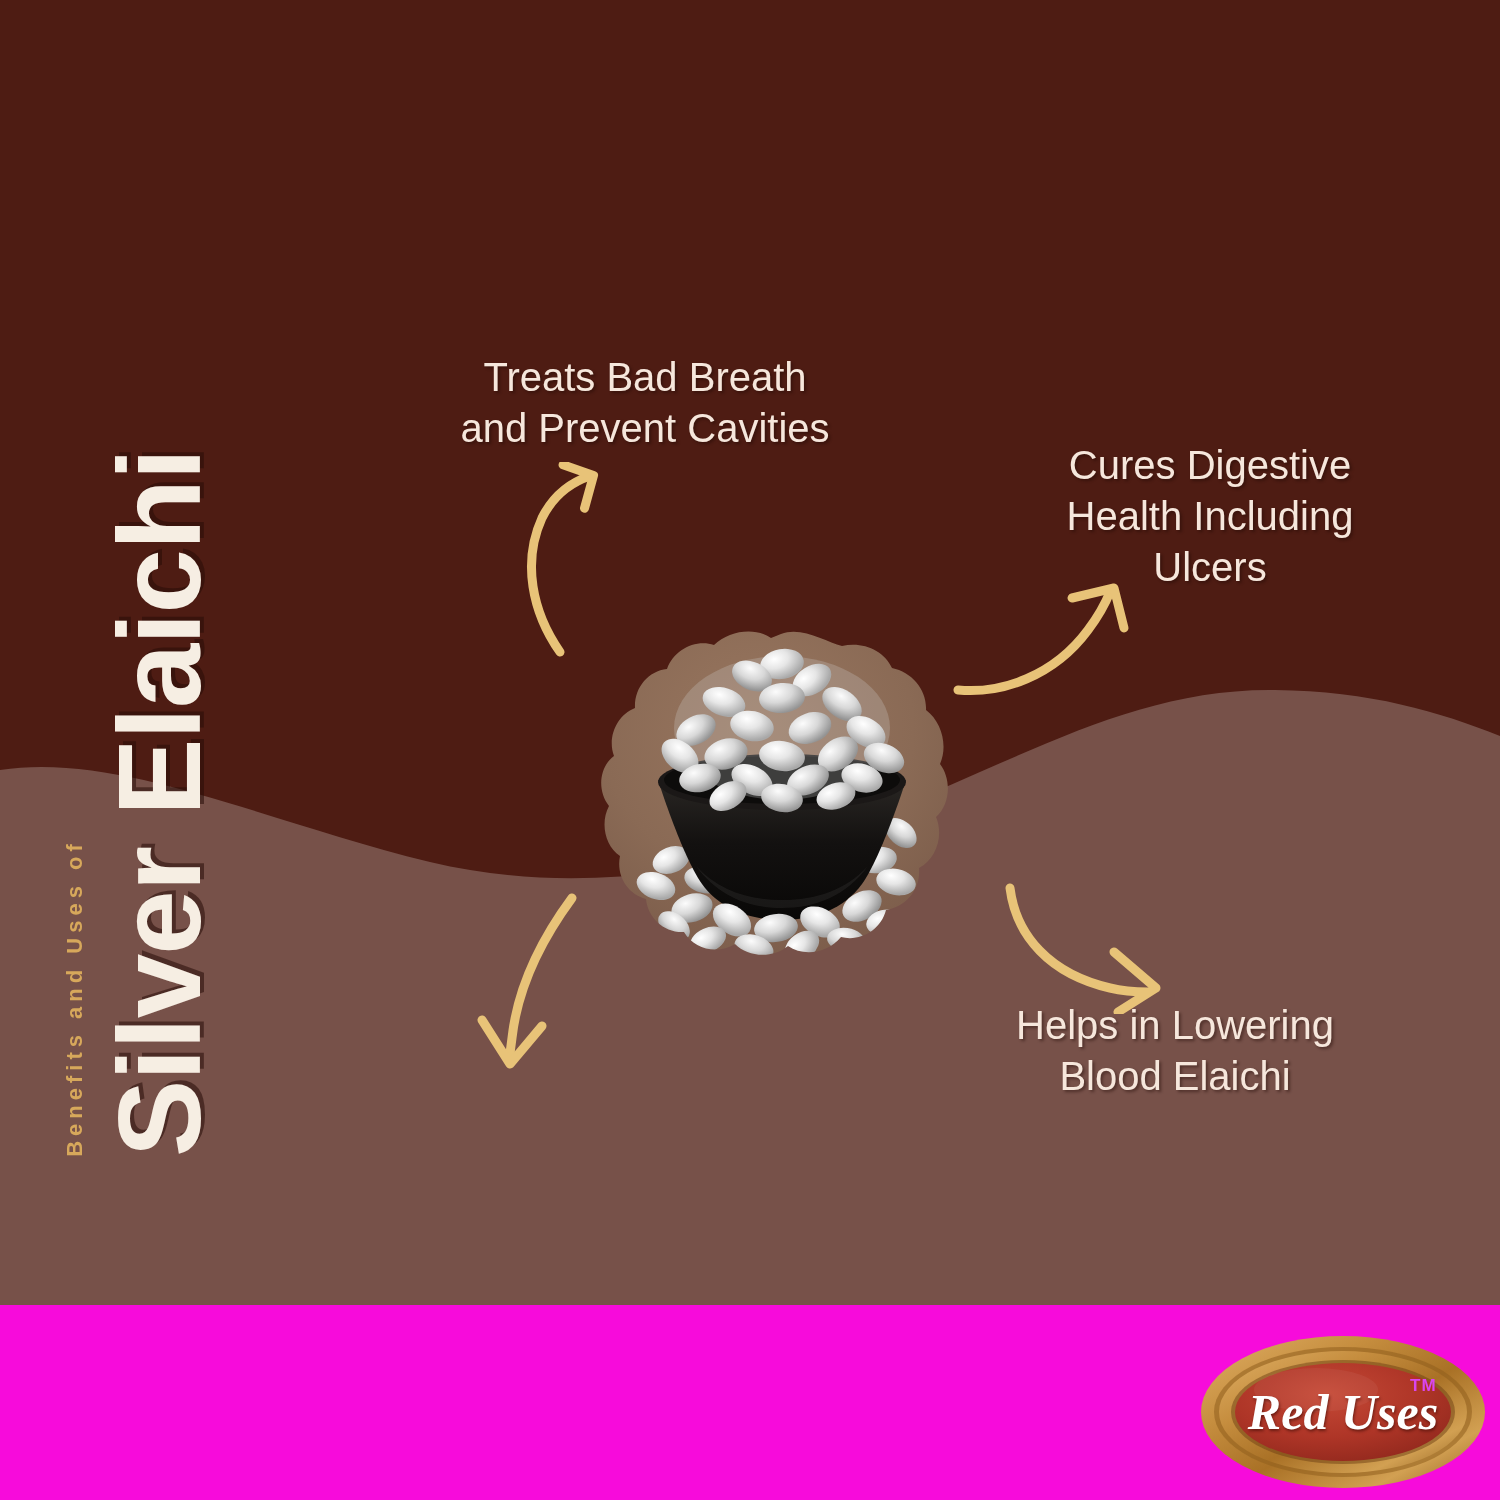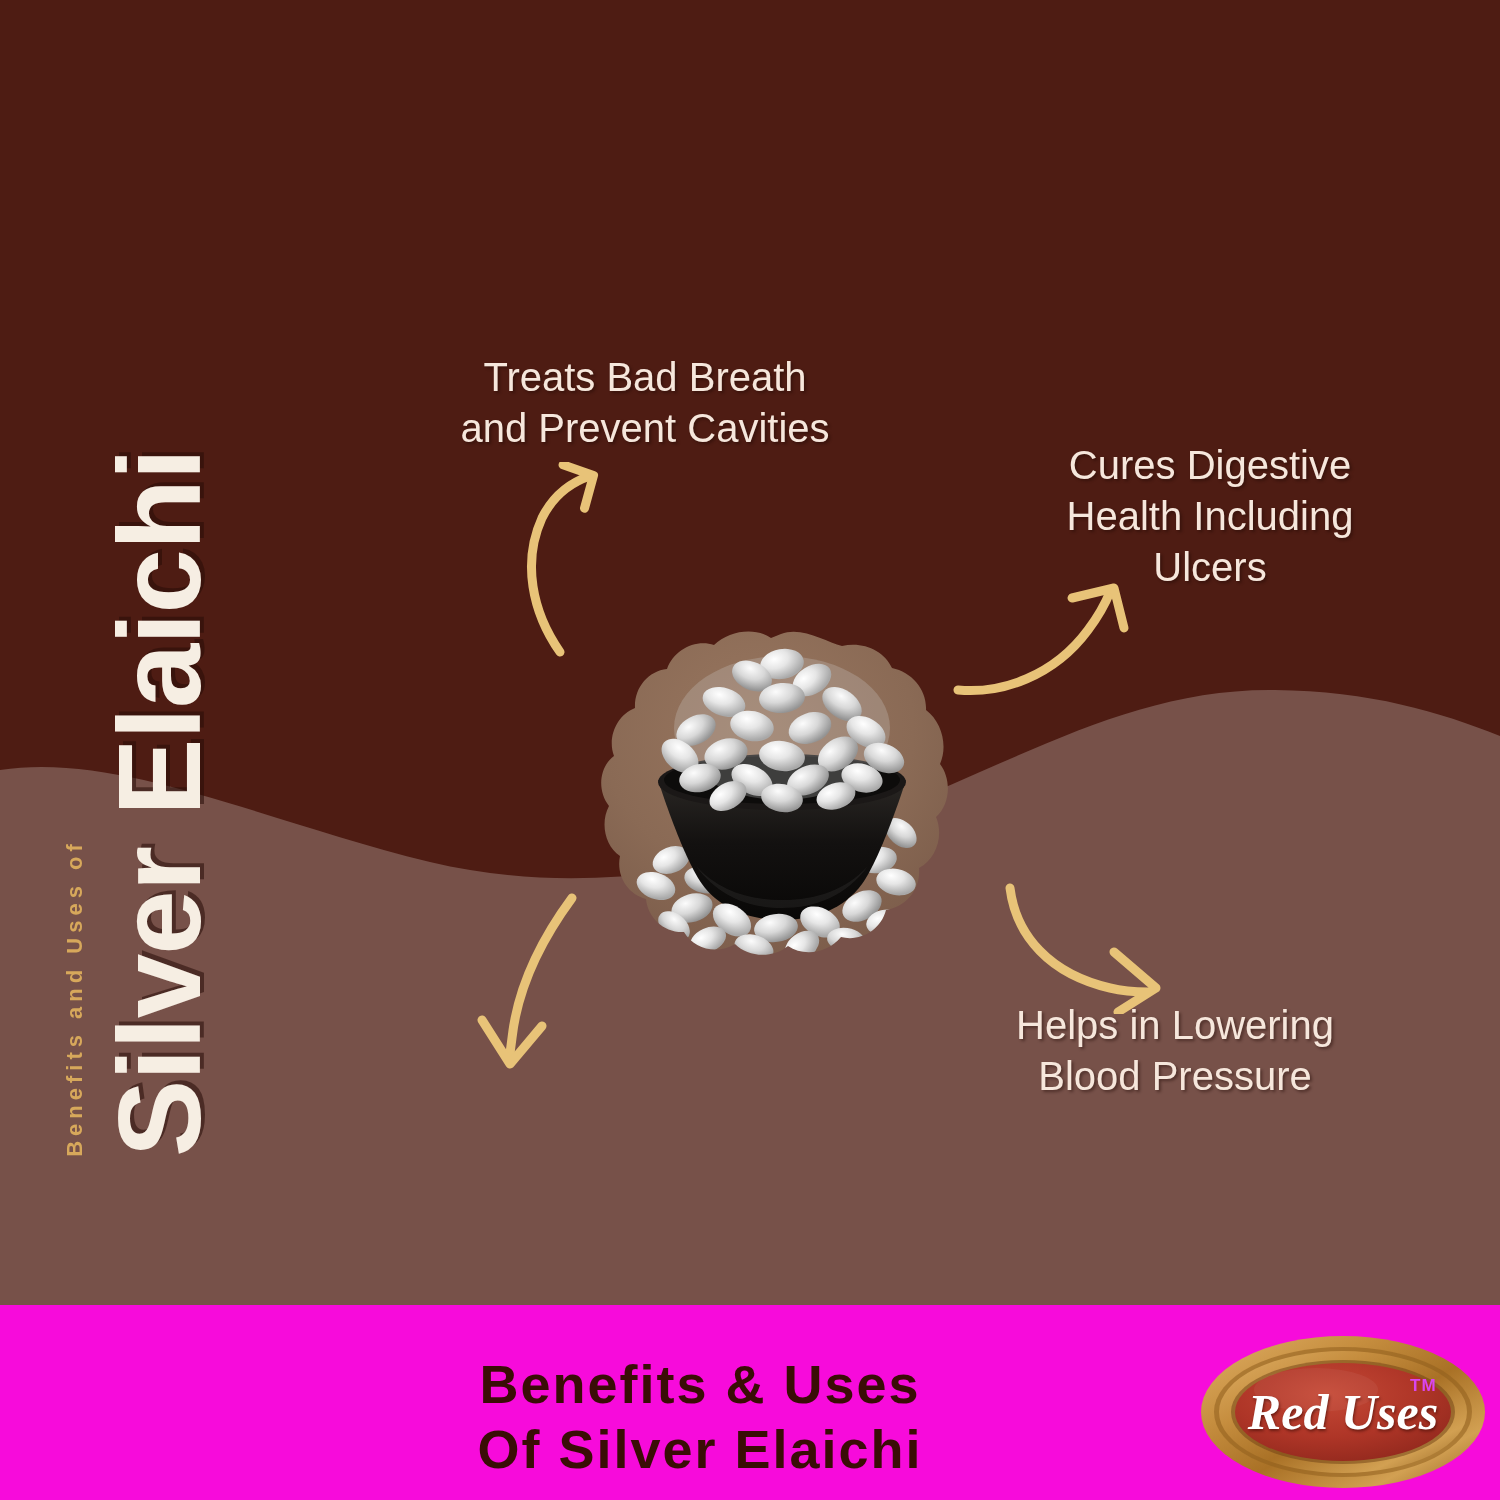--- a/index.html
+++ b/index.html
@@ -305,25 +305,23 @@
   </svg>
 
   <div class="callout" id="callout-breath">Treats Bad Breath
 and Prevent Cavities</div>
 
   <div class="callout" id="callout-digest">Cures Digestive
 Health Including
 Ulcers</div>
 
   <div class="callout" id="callout-bp">Helps in Lowering
-Blood Pressure</div>
-
-
-  <div class="banner-title">Benefits &amp; Uses
-Of Silver Elaichi</div>
+Blood Elaichi</div>
+
+
 
   <div id="logo">
     <svg viewBox="0 0 290 160" width="290" height="160">
       <defs>
         <linearGradient id="ringGrad" x1="0" y1="0" x2="1" y2="1">
           <stop offset="0%" stop-color="#E0B066"></stop>
           <stop offset="30%" stop-color="#C68E3F"></stop>
           <stop offset="55%" stop-color="#A97126"></stop>
           <stop offset="80%" stop-color="#D2A052"></stop>
           <stop offset="100%" stop-color="#8F5E1E"></stop>

